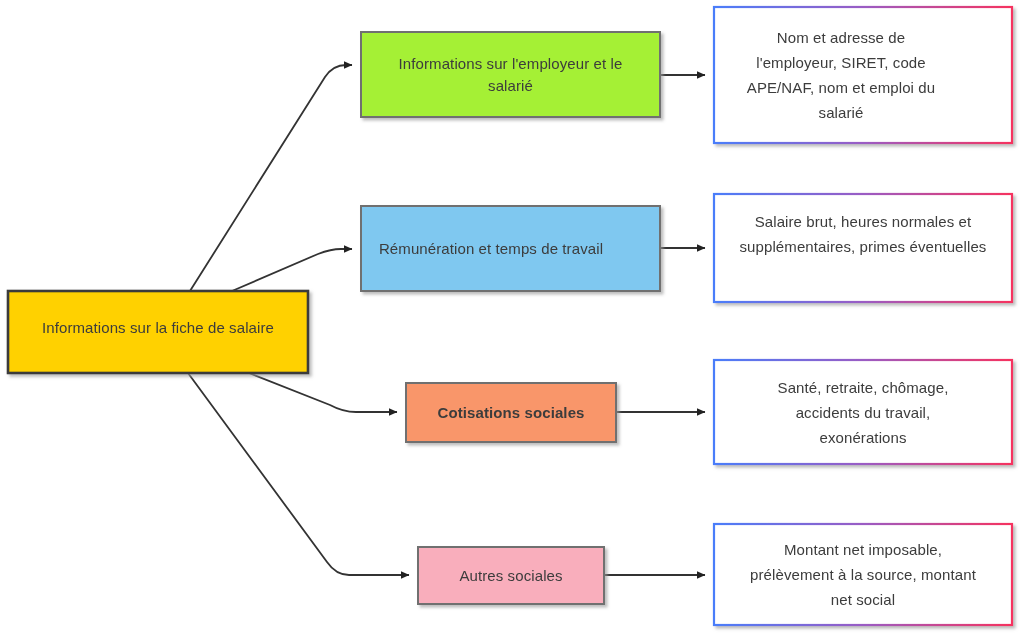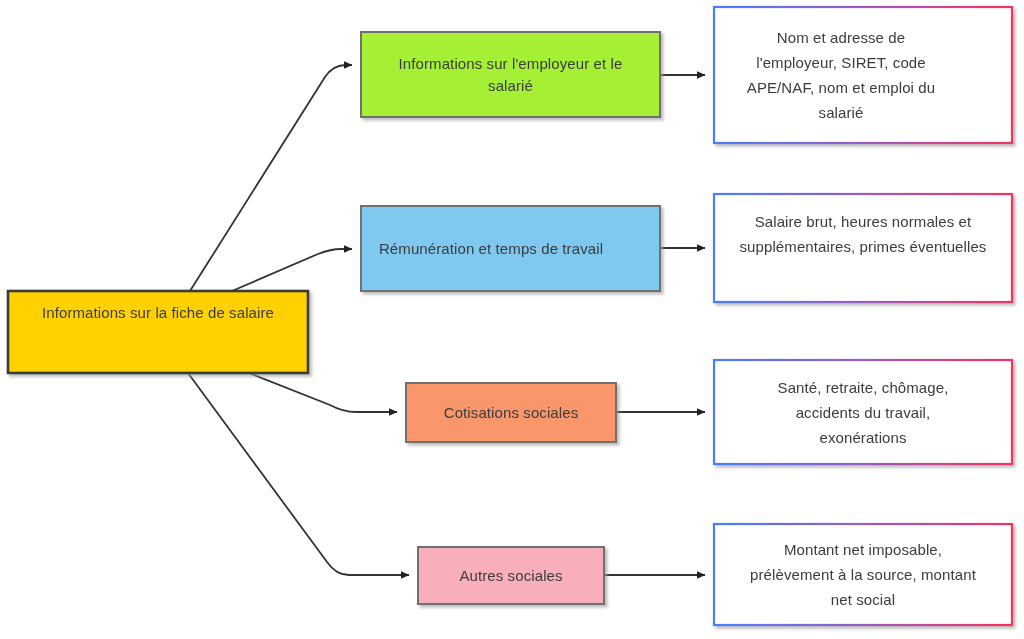--- a/index.html
+++ b/index.html
@@ -96,27 +96,27 @@
 
     <rect x="714" y="7" width="298" height="136" fill="#ffffff" stroke="url(#bluepink)" stroke-width="2.2" filter="url(#boxshadow)"></rect>
 
     <rect x="714" y="194" width="298" height="108" fill="#ffffff" stroke="url(#bluepink)" stroke-width="2.2" filter="url(#boxshadow)"></rect>
 
     <rect x="714" y="360" width="298" height="104" fill="#ffffff" stroke="url(#bluepink)" stroke-width="2.2" filter="url(#boxshadow)"></rect>
 
     <rect x="714" y="524" width="298" height="101" fill="#ffffff" stroke="url(#bluepink)" stroke-width="2.2" filter="url(#boxshadow)"></rect>
   </svg>
 
-  <div class="node-label" style="left:8px; top:273px; width:300px; height:80px;">Informations sur la fiche de salaire</div>
+  <div class="node-label" style="left:8px; top:288px; width:300px; height:80px;">Informations sur la fiche de salaire</div>
 
   <div class="node-label" style="left:361px; top:32px; width:299px; height:85px;">Informations sur l'employeur et le salarié</div>
 
   <div class="node-label" style="left:361px; top:206px; width:260px; height:85px;text-align:center;">Rémunération et temps de travail</div>
 
-  <div class="node-label" style="left:406px; top:383px; width:210px; height:59px;">Cotisations sociales</div>
+  <div class="node-label" style="left:406px; top:383px; width:210px; height:59px;font-weight:bold;">Cotisations sociales</div>
 
   <div class="node-label" style="left:418px; top:547px; width:186px; height:57px;">Autres sociales</div>
 
   <div class="node-label detail-label" style="left:714px; top:7px; width:254px; height:136px; padding:2px 26px;">Nom et adresse de l'employeur, SIRET, code APE/NAF, nom et emploi du salarié</div>
 
   <div class="node-label detail-label" style="left:714px; top:194px; width:298px; height:80px; padding:2px 22px;">Salaire brut, heures normales et supplémentaires, primes éventuelles</div>
 
   <div class="node-label detail-label" style="left:714px; top:360px; width:298px; height:104px; padding:2px 36px;">Santé, retraite, chômage, accidents du travail, exonérations</div>
 
   <div class="node-label detail-label" style="left:714px; top:524px; width:298px; height:101px; padding:2px 28px;">Montant net imposable, prélèvement à la source, montant net social</div>

